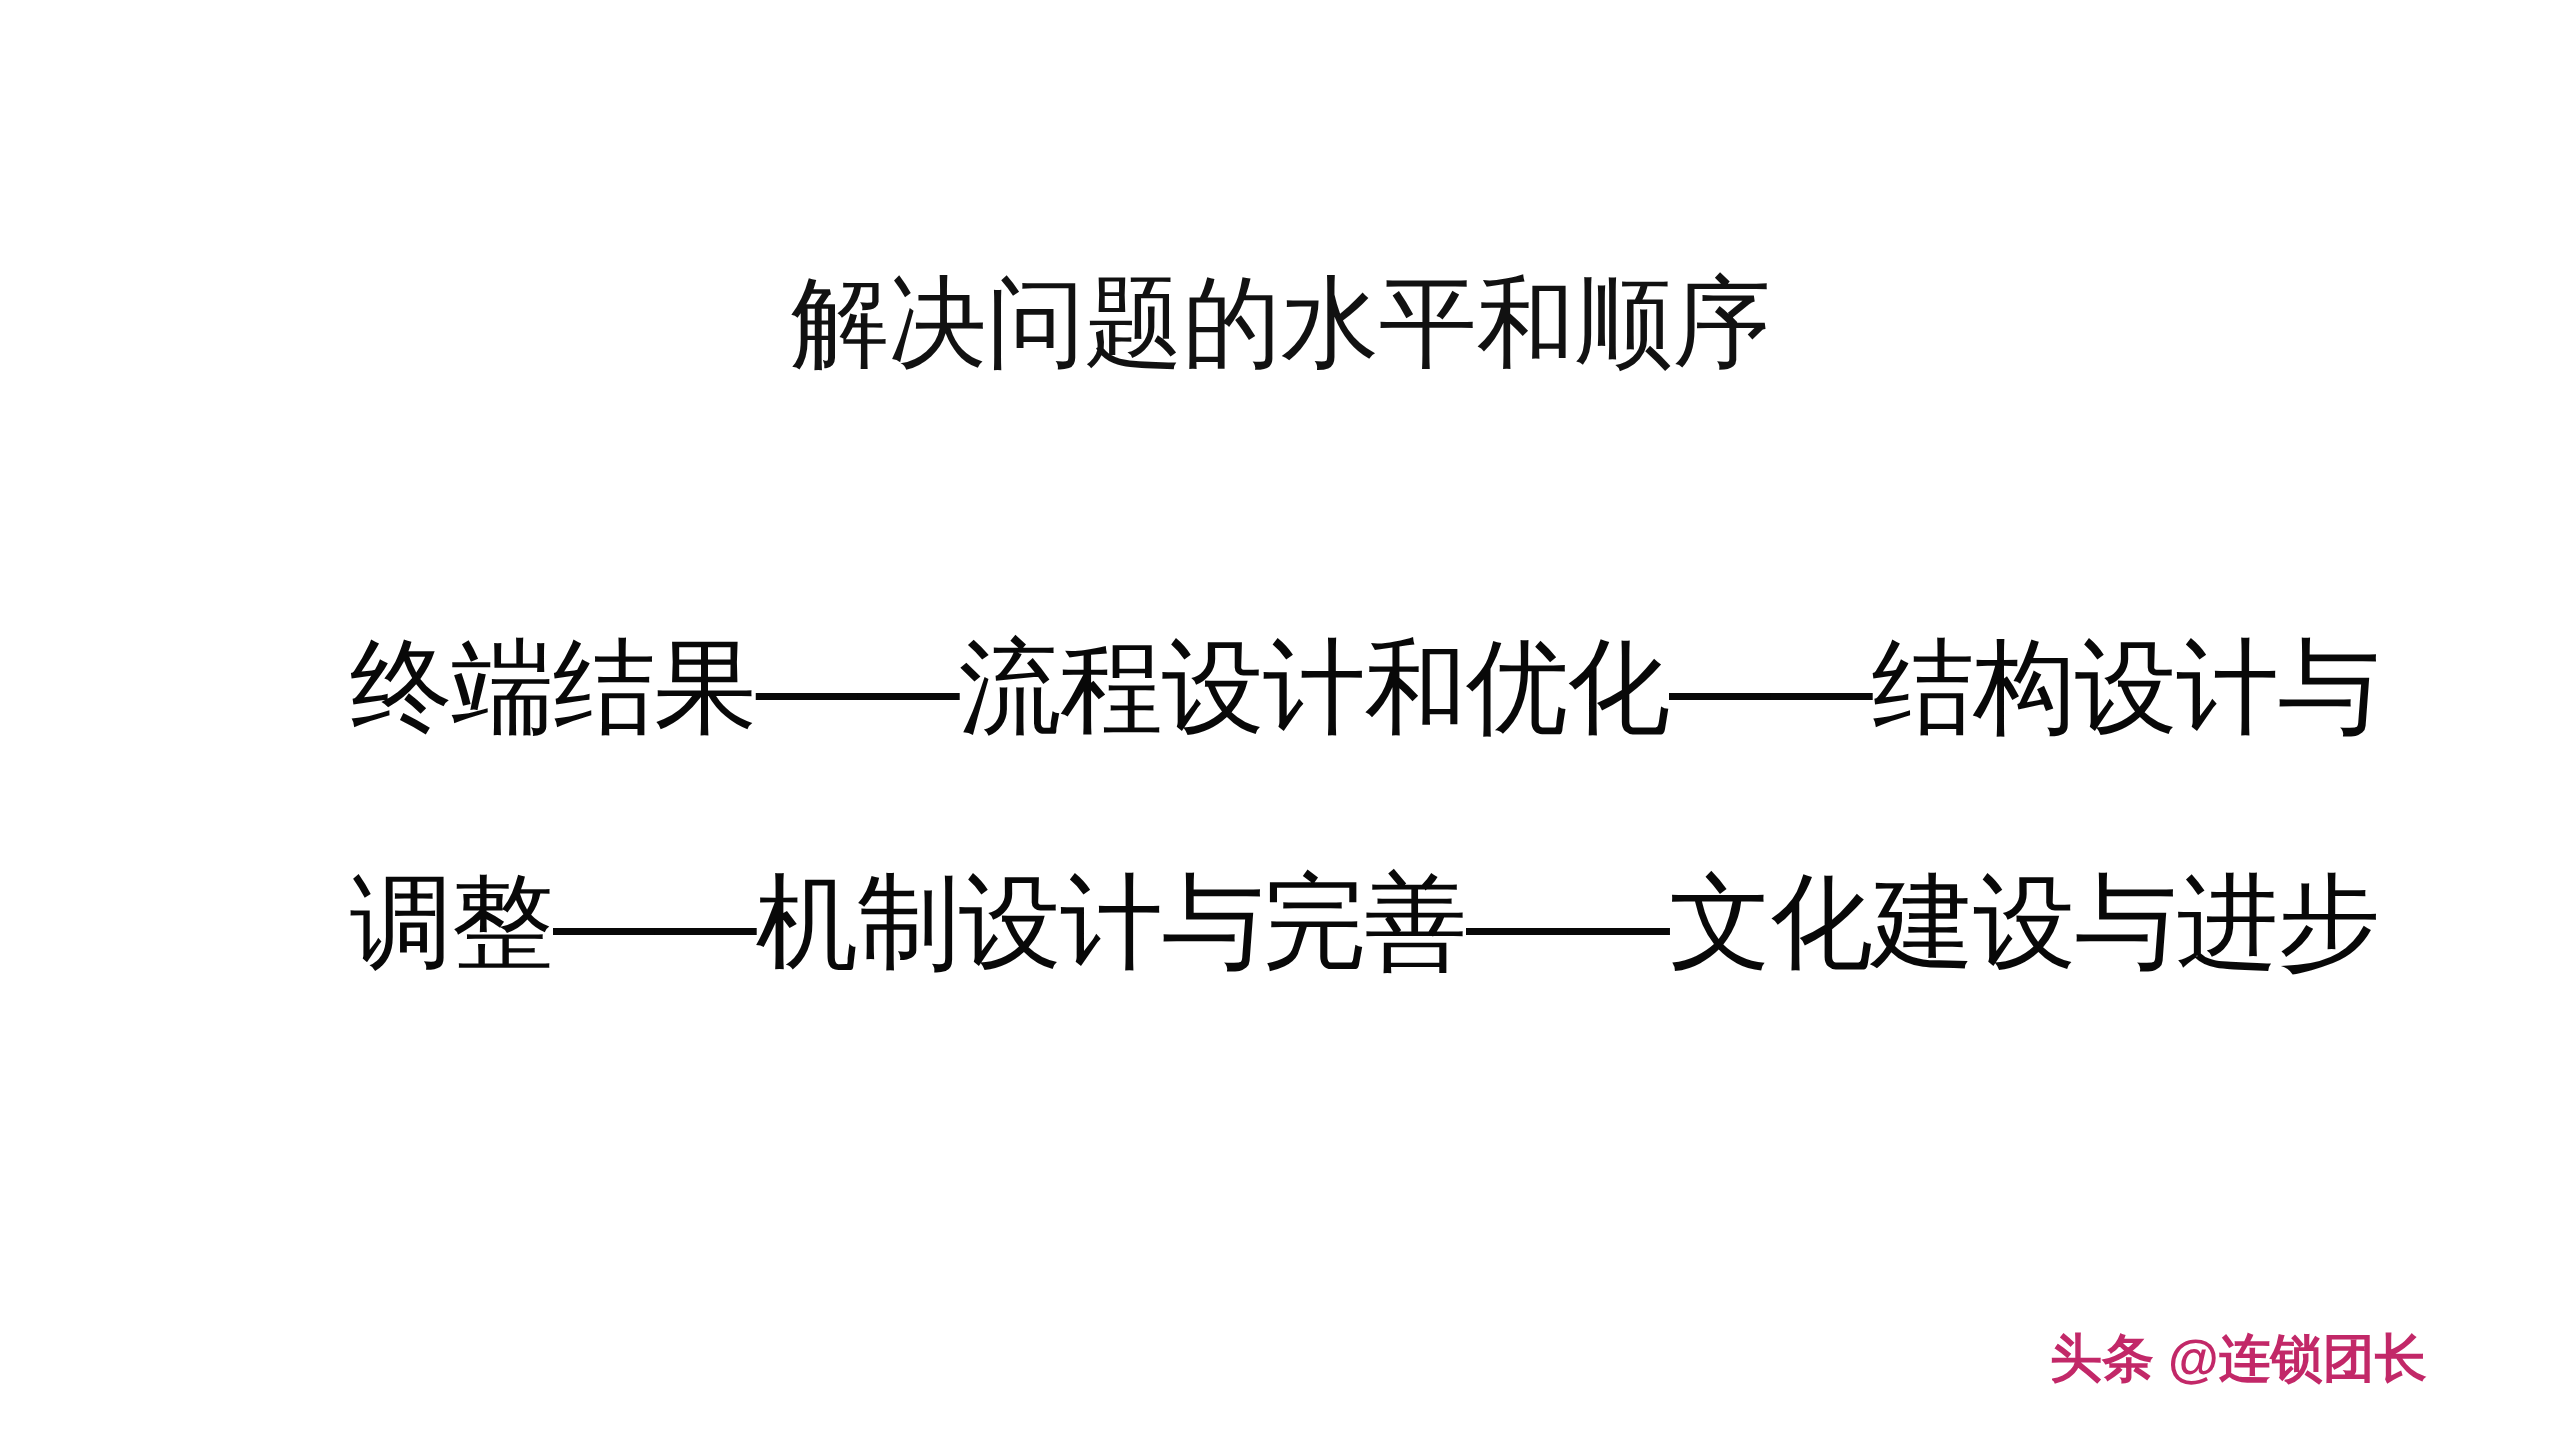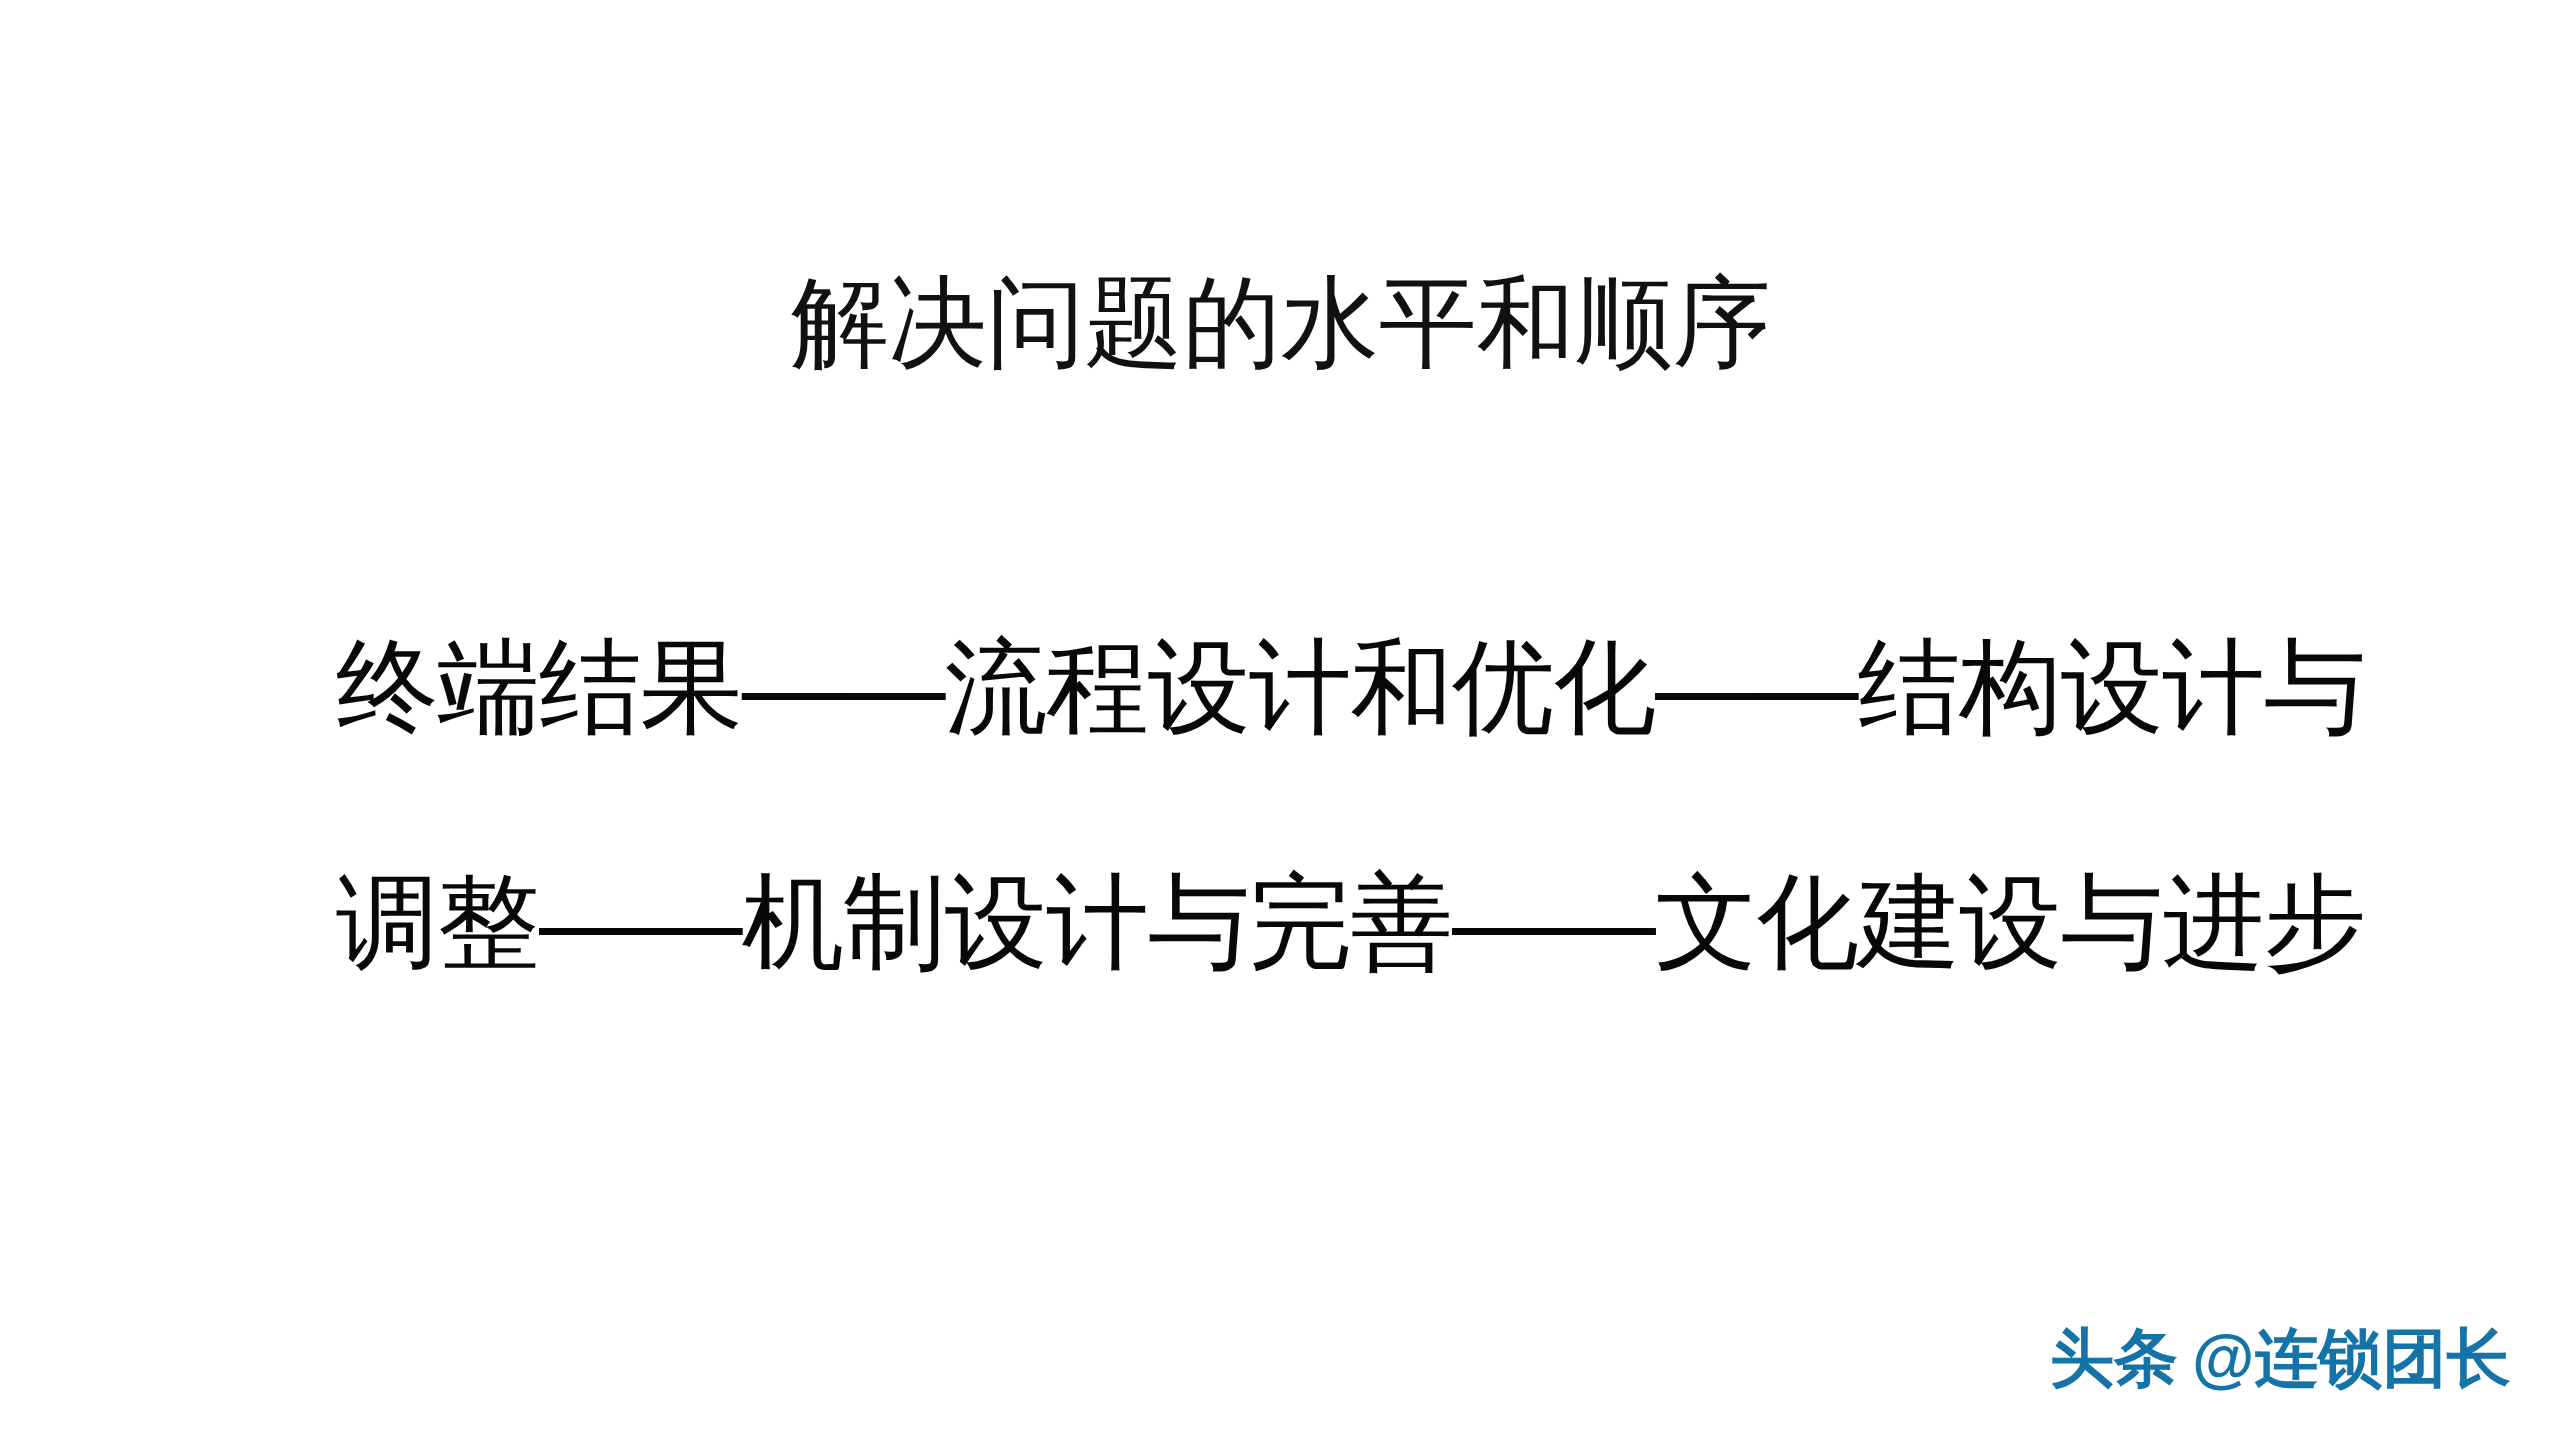--- a/index.html
+++ b/index.html
@@ -39,45 +39,45 @@
     white-space: nowrap;
     
     transform: scaleX(0.98);
     transform-origin: 51.5% top;
     -webkit-font-smoothing: antialiased;
   }
 
   
   .body-block {
     position: absolute;
-    left: 336px;
+    left: 350px;
     top: 570px;
     width: 1920px;
   }
 
   .body-line {
     font-size: 104px;
     line-height: 235px;
     font-weight: 400;
     color: #080808;
     white-space: nowrap;
     letter-spacing: -1px;
     transform: scaleX(0.985);
     transform-origin: left top;
   }
 
   
   .watermark {
     position: absolute;
     left: 2050px;
     top: 1325px;
-    font-size: 64px;
+    font-size: 52px;
     line-height: 66px;
     font-weight: 700;
-    color: #0369a1;
+    color: #be185d;
     white-space: nowrap;
     letter-spacing: 0px;
     
     filter: blur(0.35px);
     opacity: 0.93;
   }
 
   .watermark .wm-brand { margin-right: 14px; }
   .watermark .wm-handle { }
 </style>

